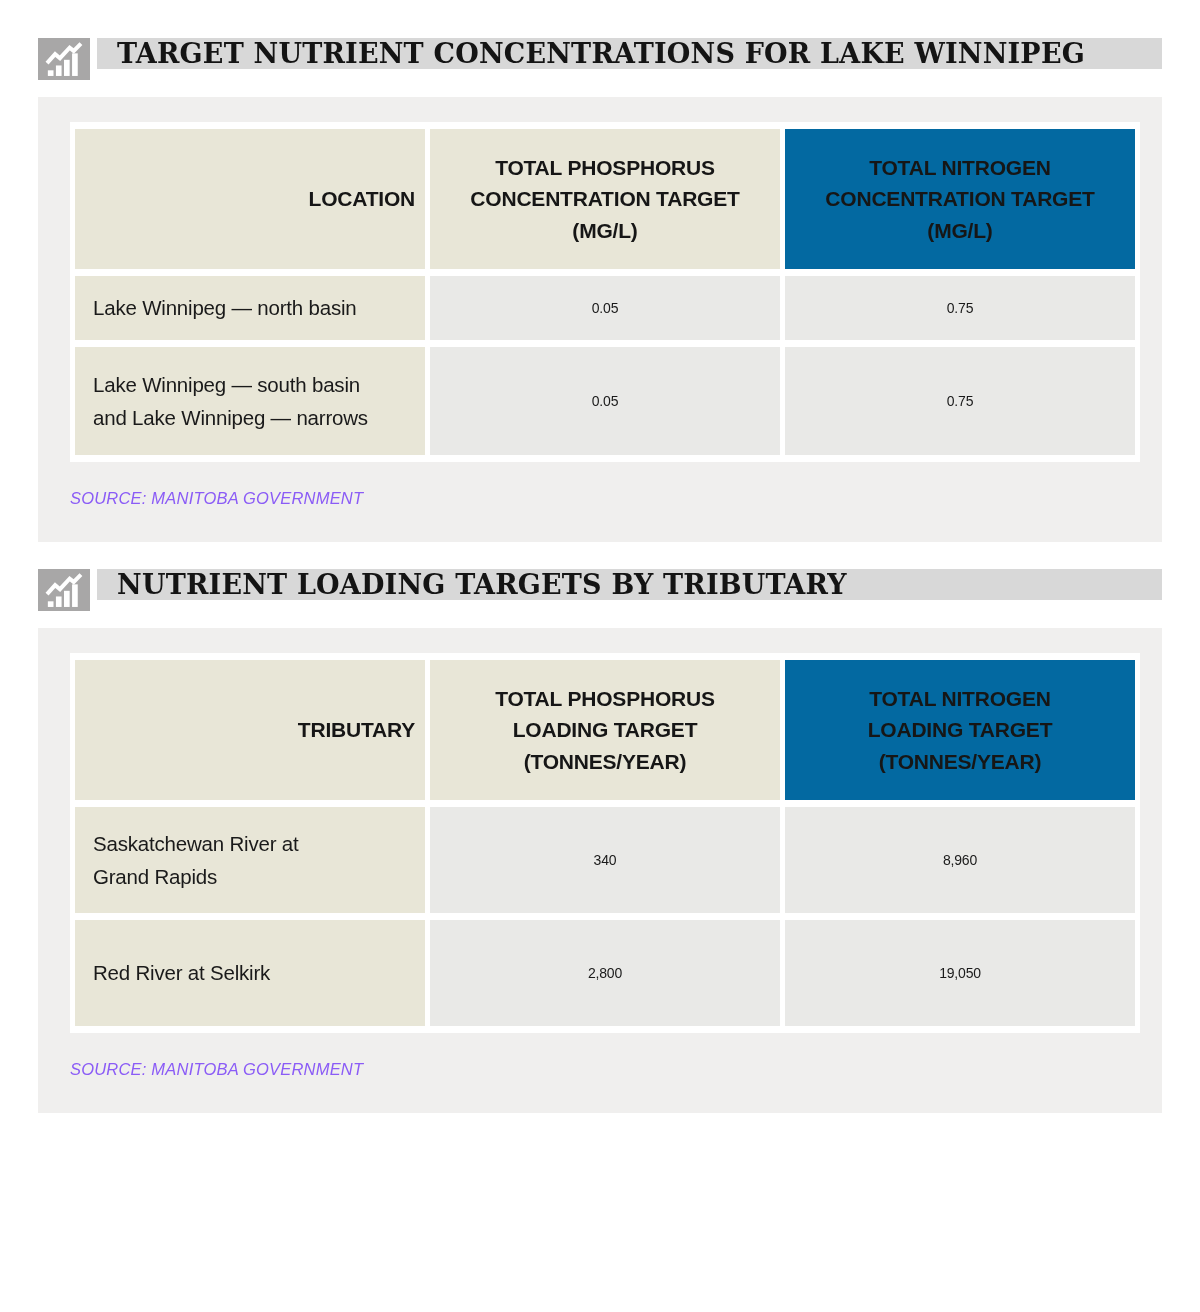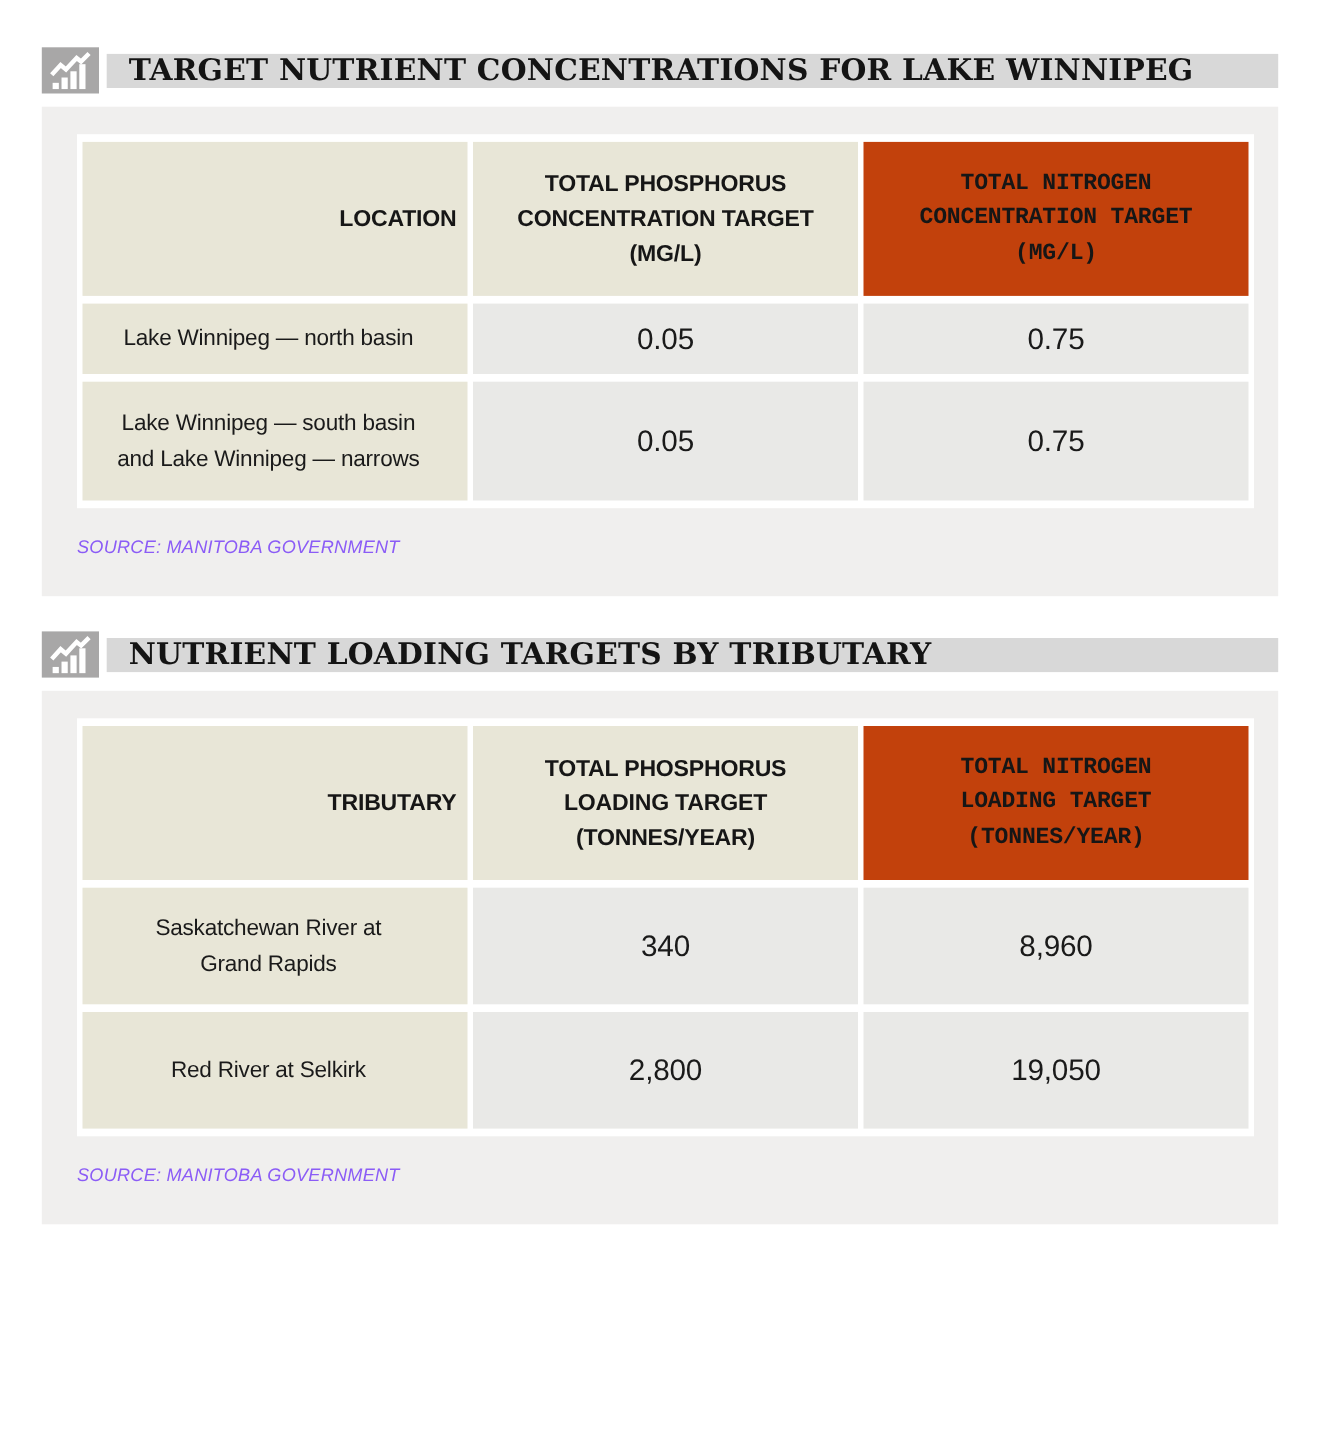--- a/index.html
+++ b/index.html
@@ -13,21 +13,21 @@
     width: 1200px;
     min-height: 1312px;
     box-sizing: border-box;
     padding: 38px 38px 37px 38px;
     background: #ffffff;
   }
   .panel + .panel { margin-top: 27px; }
 
   .panel-head {
     display: flex;
-    align-items: center;
+    align-items: flex-start;
     gap: 7px;
     height: 52px;
   }
   .icon-box {
     flex: 0 0 52px;
     width: 52px;
     background: #a8a7a7;
     display: flex;
     align-items: center;
     justify-content: center;
@@ -68,34 +68,34 @@
     white-space: pre-line;
     letter-spacing: -0.2px;
     height: 140px;
     padding: 0 10px;
     color: #161616;
   }
   th.col-first {
     text-align: right;
     padding-left: 28px;
   }
-  th.col-alt { background: #c2410c; font-family: Liberation Mono, monospace; }
+  th.col-alt { background: #0369a1; }
   td.cell-label {
     background: #e8e6d7;
-    text-align: center;
+    text-align: left;
     padding: 8px 30px 8px 18px;
     font-size: 20.5px;
     line-height: 1.62;
     letter-spacing: -0.2px;
     white-space: pre-line;
   }
   td.cell-value {
     background: #e9e9e7;
     text-align: center;
-    font-size: 27px;
+    font-size: 14px;
     letter-spacing: -0.2px;
   }
   tr.h48 td  { height: 48px; }
   tr.h92 td  { height: 92px; }
   tr.h118 td { height: 118px; }
   tr.h90 td  { height: 90px; }
   tr.h88 td  { height: 88px; }
   .source {
     margin-top: 27px;
     font-style: italic;

